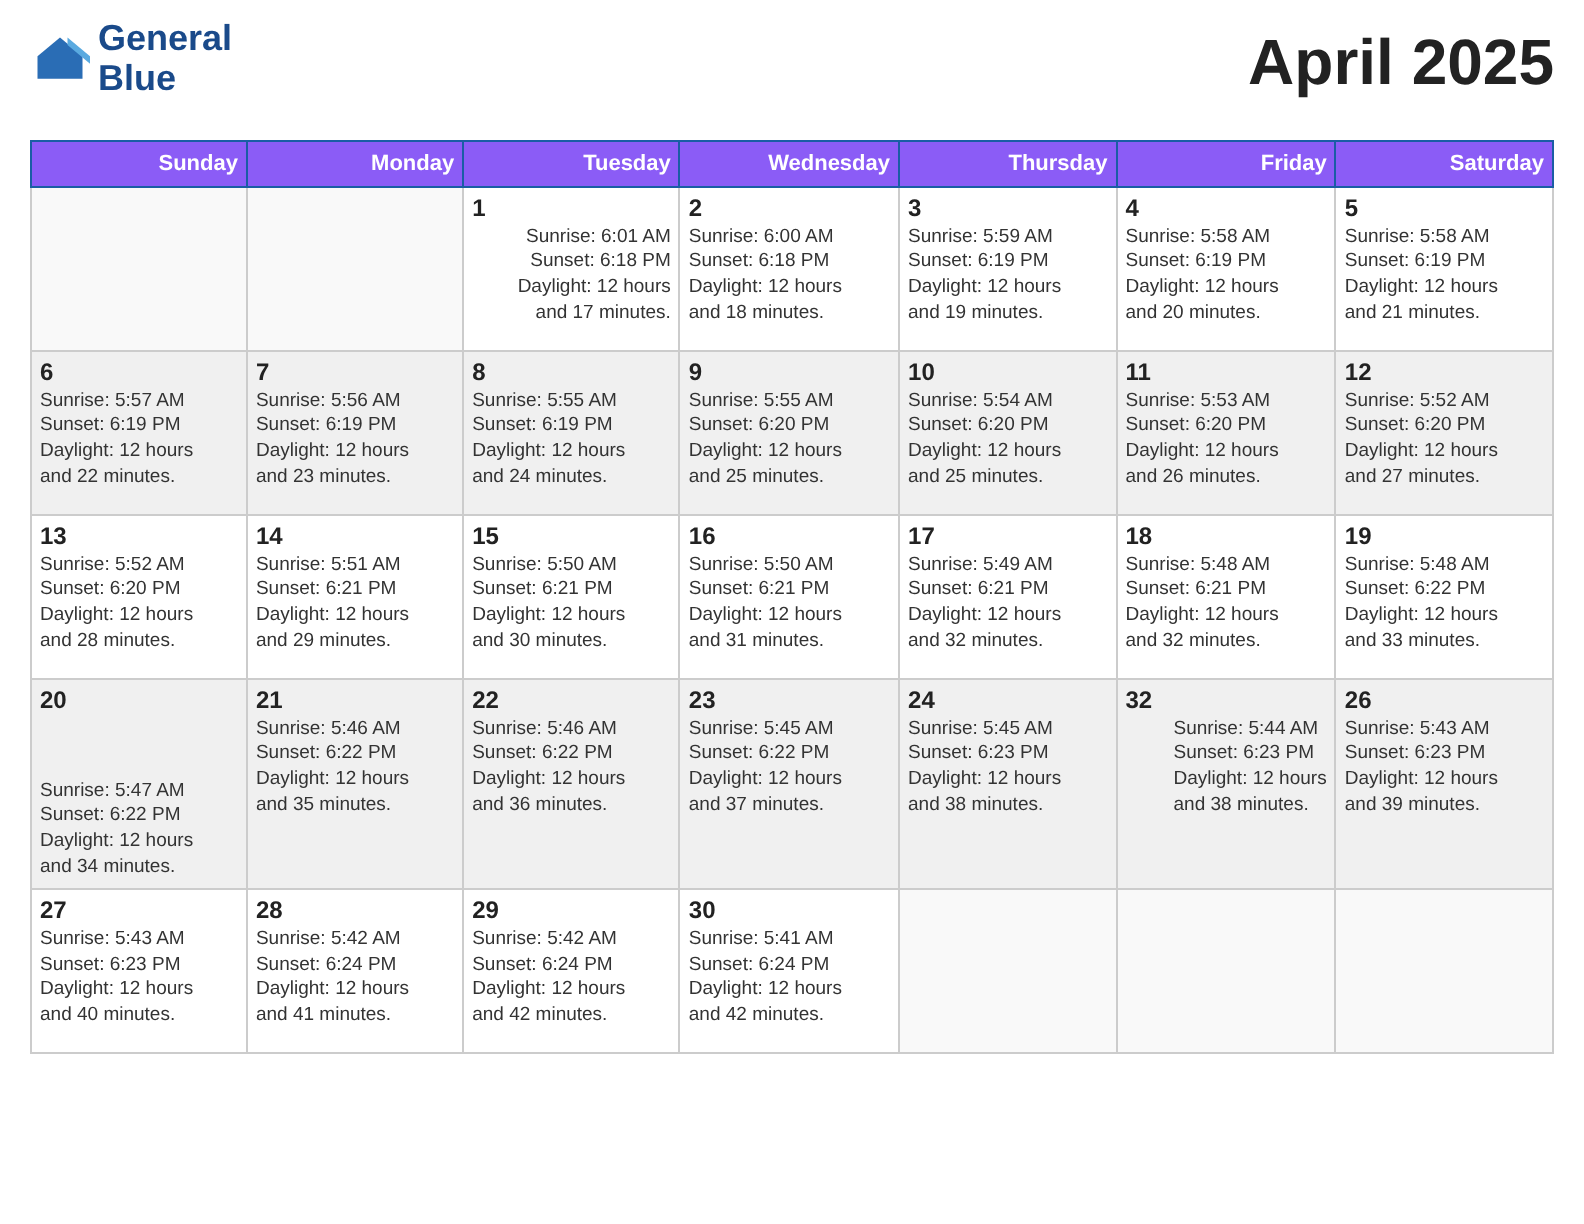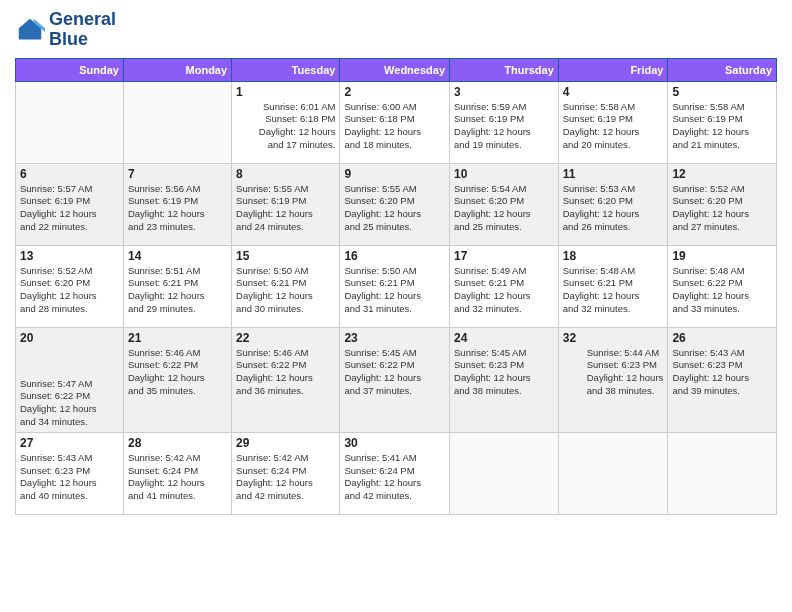--- a/index.html
+++ b/index.html
@@ -13,21 +13,21 @@
     .page {
       width: 792px;
       height: 612px;
       background: #fff;
       padding: 10px 15px;
     }
     .header {
       display: flex;
       justify-content: space-between;
       align-items: flex-end;
-      margin-bottom: 8px;
+      margin-bottom: 20px;
     }
     .logo {
       display: flex;
       align-items: center;
       gap: 4px;
     }
     .logo-text {
       font-size: 18px;
       font-weight: bold;
       color: #1a4a8a;
@@ -103,20 +103,21 @@
         <polygon points="16,4 28,14 28,26 4,26 4,14" fill="#2a6db5"></polygon>
         <polygon points="20,4 32,14 32,18 20,8" fill="#5aaae0"></polygon>
         <rect x="0" y="0" width="32" height="32" fill="none"></rect>
       </svg>
       <div class="logo-text">
         <span>General</span>
         <span>Blue</span>
       </div>
     </div>
     <div class="title-block">
+      <div class="month-title">April 2025</div>
     </div>
   </div>
 
   <table class="calendar">
     <thead>
       <tr>
       <th>Sunday</th>
           <th>Monday</th>
           <th>Tuesday</th>
           <th>Wednesday</th>

